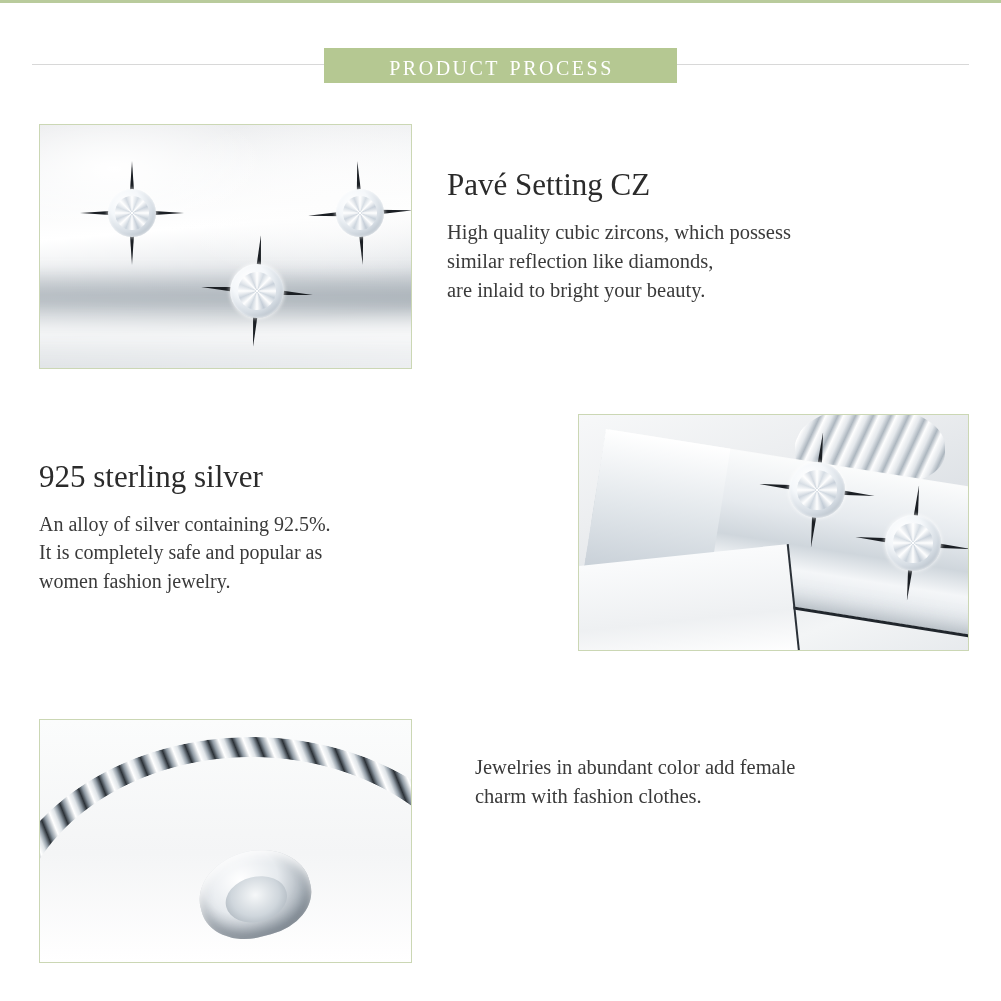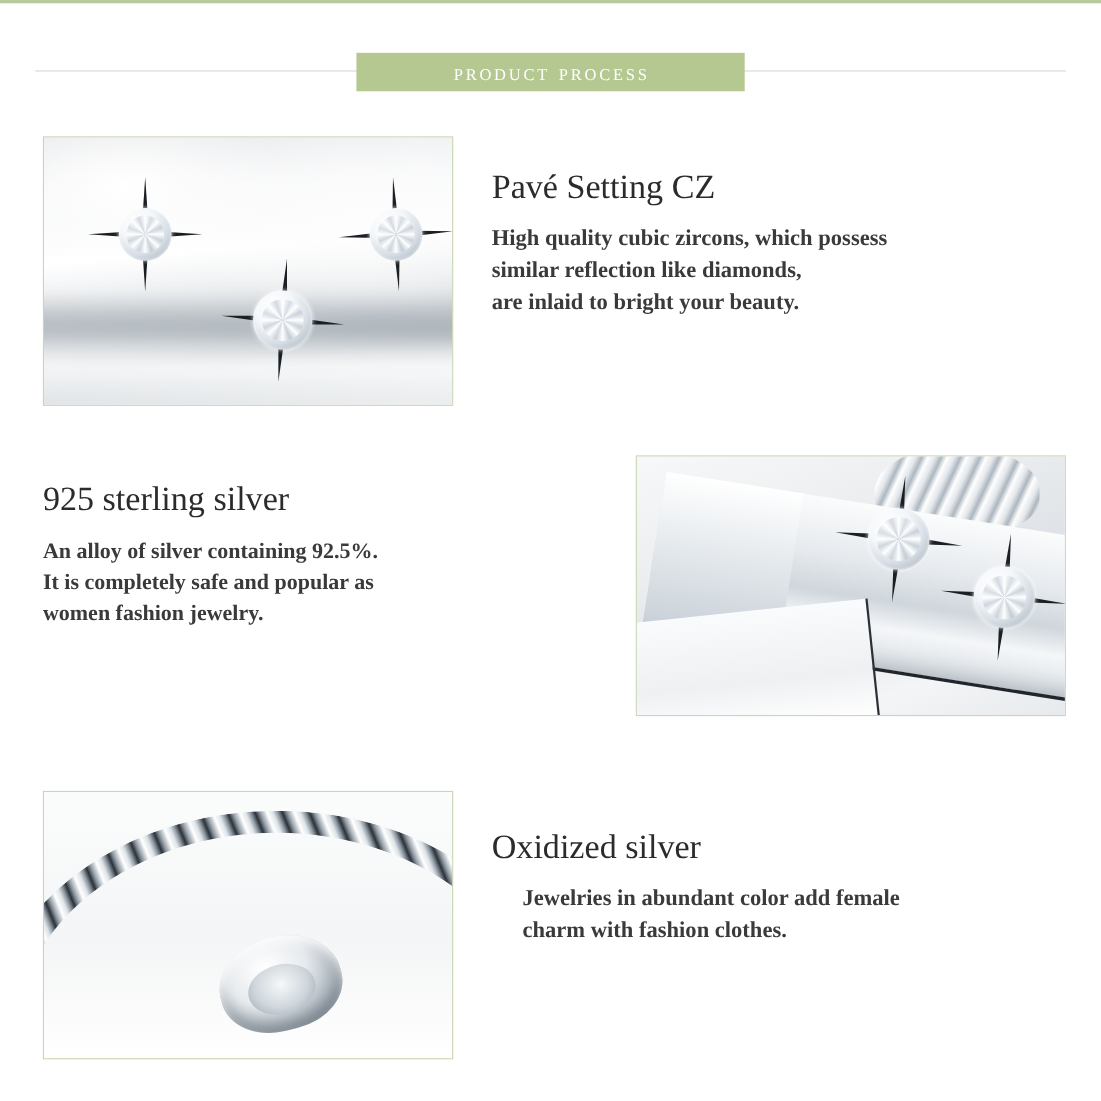--- a/index.html
+++ b/index.html
@@ -41,21 +41,21 @@
     width: 353px;
     height: 35px;
     background: #b5c892;
     display: flex;
     align-items: center;
     justify-content: center;
   }
   .banner-text {
     color: #ffffff;
     font-family: "Liberation Serif", serif;
-    font-size: 22px;
+    font-size: 28px;
     letter-spacing: 2.5px;
     font-variant: small-caps;
     text-transform: lowercase;
     line-height: 1;
     padding-left: 2px;
   }
 
   
   .photo {
     position: absolute;
@@ -252,30 +252,30 @@
   .block h2 {
     margin: 0 0 14px 0;
     font-family: "Liberation Serif", serif;
     font-weight: 400;
     color: #2b2b2b;
     line-height: 1.1;
   }
   .block p {
     margin: 0;
     font-family: "Liberation Serif", serif;
-    font-weight: 700;
+    font-weight: 400;
     color: #3a3a3a;
     line-height: 1.42;
   }
 
-  .block-1 { top: 153px; left: 447px; width: 520px; }
+  .block-1 { top: 168px; left: 447px; width: 520px; }
   .block-1 h2 { font-size: 31px; margin-bottom: 16px; }
   .block-1 p { font-size: 20.5px; }
 
-  .block-2 { top: 437px; left: 39px; width: 470px; }
+  .block-2 { top: 460px; left: 39px; width: 470px; }
   .block-2 h2 { font-size: 31px; margin-bottom: 16px; }
   .block-2 p { font-size: 20px; }
 
   .block-3 { top: 753px; left: 447px; width: 500px; }
   .block-3 h2 { font-size: 31px; margin-bottom: 16px; }
   .block-3 p { font-size: 20.5px; margin-left: 28px; }
 </style>
 </head>
 <body>
 
@@ -344,16 +344,15 @@
 women fashion jewelry.</p>
 </div>
 
 <div class="photo photo-3">
   <div class="p3-bg"></div>
   <div class="p3-band"></div>
   <div class="p3-knot"></div>
 </div>
 
 <div class="block block-3">
-  <h2>Oxidized silver</h2>
   <p style="white-space: pre-line;">Jewelries in abundant color add female
 charm with fashion clothes.</p>
 </div>
 
 </body></html>

